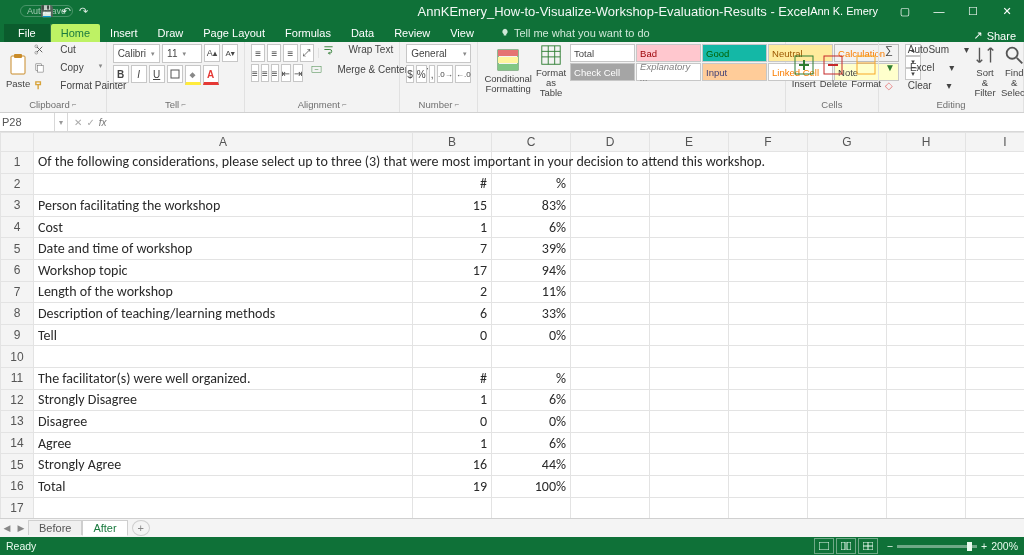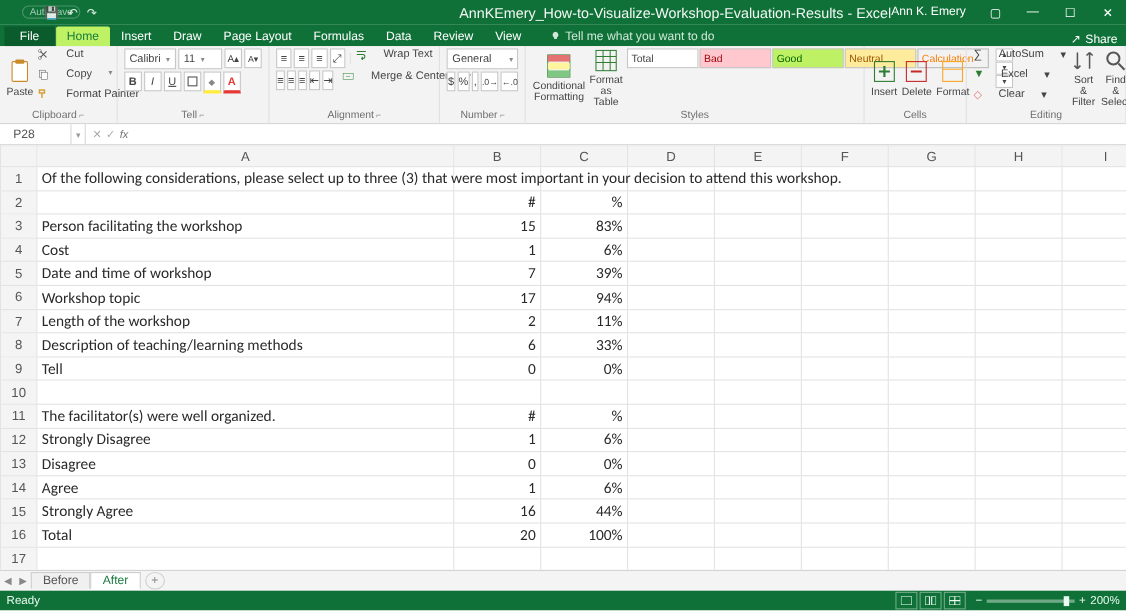--- a/index.html
+++ b/index.html
@@ -30,21 +30,21 @@
   .stackcol{display:flex;flex-direction:column;gap:1px;justify-content:center}
   .rowline{display:flex;gap:15px;height:17px}
   .rowline .mini{width:11px;height:11px}
   .rowline .txt{font-size:10px;white-space:nowrap}
   .sel{border:1px solid #c7c7c7;background:#fff;height:17px;display:flex;align-items:center;padding:0 4px;font-size:10px;gap:3px}
   .sel .dd{font-size:7px;color:#888;margin-left:2px}
   .sep{width:1px;background:#e1e1e1;margin:4px 2px}
   .fmtbtn{border:1px solid #c7c7c7;background:#fff;width:14px;height:16px;display:flex;align-items:center;justify-content:center;font-size:10px}
   .stylecell{width:60px;height:16px;border:1px solid #c7c7c7;background:#fff;font-size:9.5px;display:flex;align-items:center;padding-left:3px}
   .namebox-row{height:18px;border-bottom:1px solid #d8d8d8;background:#fff;display:flex;align-items:center;font-size:11px}
-  .namebox{width:52px;border-right:1px solid #d8d8d8;padding-left:12px;height:100%;display:flex;align-items:center;color:#555}
+  .namebox{width:52px;border-right:1px solid #d8d8d8;padding-left:2px;height:100%;display:flex;align-items:center;color:#555}
   .nbdd{width:12px;border-right:1px solid #d8d8d8;text-align:center;color:#999;font-size:8px;height:100%;display:flex;align-items:center;justify-content:center}
   .fxicons{display:flex;gap:4px;padding:0 6px;color:#aaa;align-items:center}
   .fxicons span{font-size:10px}
   .fxicons .fx{font-style:italic;color:#777}
   .sheet{flex:1;overflow:hidden;position:relative;background:#fff}
   table.grid{border-collapse:collapse;table-layout:fixed;width:1000px}
   table.grid th,table.grid td{border:1px solid #e3e3e3;height:20.6px;padding:0 4px;font-size:14px;font-family:Calibri,Arial,sans-serif;color:#2a2a2a;text-align:left;overflow:hidden;white-space:nowrap}
   table.grid th{background:#f4f4f4;font-weight:normal;color:#555;font-size:12px;text-align:center;height:18px;font-family:"Segoe UI",Arial,sans-serif}
   table.grid .rowhdr{background:#f4f4f4;text-align:center;font-size:12px;color:#555;width:24px;font-family:"Segoe UI",Arial,sans-serif}
   table.grid td.num{text-align:right}
@@ -257,34 +257,38 @@
           <svg class="ic" viewBox="0 0 24 24">
               <rect x="2" y="2" width="20" height="20" fill="none" stroke="#2e7d32"></rect>
               <path d="M2 8h20M2 14h20M9 2v20M16 2v20" stroke="#2e7d32"></path>
             </svg>
           <div class="txt">Format as Table</div>
         </div>
         <div style="display:flex;flex-direction:column;gap:1px">
           <div style="display:flex;gap:1px">
             <div class="stylecell">Total</div>
             <div class="stylecell" style="background:#ffc7ce;color:#9c0006">Bad</div>
-            <div class="stylecell" style="background:#bef264;color:#006100">Good</div>
+            <div class="stylecell" style="background:#14b8a6;color:#006100">Good</div>
             <div class="stylecell" style="background:#ffeb9c;color:#9c5700">Neutral</div>
             <div class="stylecell" style="background:#f2f2f2;color:#fa7d00;border-color:#bbb">Calculation</div>
+          </div>
+          <div style="display:flex;gap:1px">
+            <div class="stylecell" style="background:#a5a5a5;color:#fff">Check Cell</div>
+            <div class="stylecell" style="font-style:italic;color:#7f7f7f">Explanatory ...</div>
+            <div class="stylecell" style="background:#ffcc99;color:#3f3f76">Input</div>
+            <div class="stylecell" style="color:#fa7d00">Linked Cell</div>
+            <div class="stylecell" style="background:#ffffcc">Note</div>
           </div>
         </div>
         <div style="display:flex;flex-direction:column;gap:0;margin-left:2px">
           <div class="fmtbtn" style="height:10px;font-size:7px">▴</div>
           <div class="fmtbtn" style="height:10px;font-size:7px">▾</div>
           <div class="fmtbtn" style="height:10px;font-size:7px">▾</div>
         </div>
       </div>
-      <div class="label">
-          <span>Styles</span>
-        </div>
     </div>
 
     <div class="rgroup" style="width:96px">
       <div class="body">
         <div class="vbtn" style="width:30px">
             <svg class="ic" width="18" height="18" viewBox="0 0 24 24">
               <rect x="3" y="3" width="18" height="18" fill="none" stroke="#2e7d32"></rect>
               <path d="M12 7v10M7 12h10" stroke="#2e7d32" stroke-width="2"></path>
             </svg>
             <div class="txt">Insert</div>
@@ -552,21 +556,21 @@
             <td></td>
             <td></td>
             <td></td>
             <td></td>
             <td></td>
             <td></td>
           </tr>
           <tr>
             <td class="rowhdr">16</td>
             <td>Total</td>
-            <td class="num">20</td>
+            <td class="num">19</td>
             <td class="num">100%</td>
             <td></td>
             <td></td>
             <td></td>
             <td></td>
             <td></td>
             <td></td>
           </tr>
           <tr>
             <td class="rowhdr">17</td>

